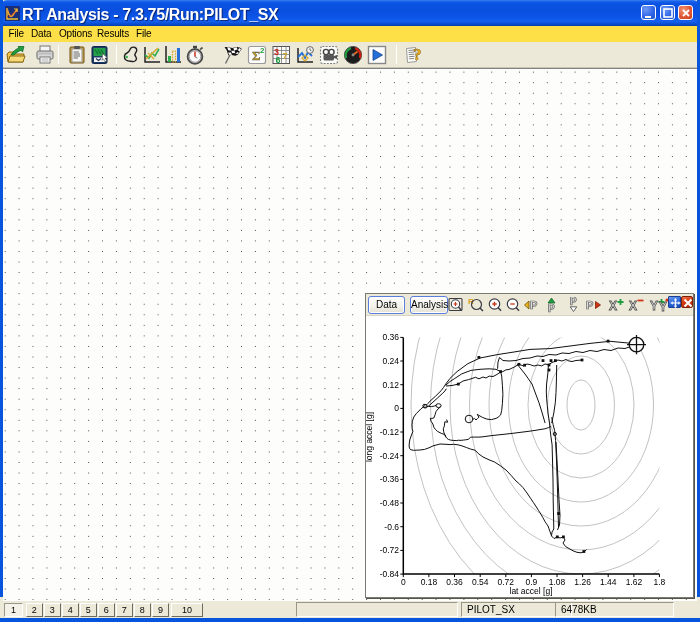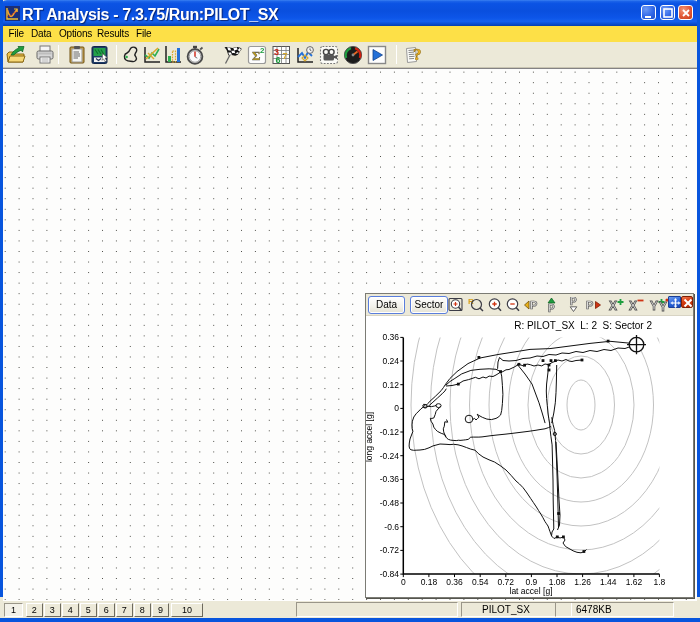--- a/index.html
+++ b/index.html
@@ -40,21 +40,21 @@
 .pbtn { position:absolute; top:2px; height:18px; background:linear-gradient(180deg,#ffffff,#f2f1ea 60%,#e4e2d4); border:1px solid #5a7edc; border-radius:3px; font-size:10px; color:#000; text-align:center; line-height:16px; box-shadow:inset 0 0 0 1px #fff; }
 .pi { position:absolute; top:3px; width:17px; height:16px; }
 #plabel { position:absolute; left:0px; top:26px; width:286px; text-align:right; font-size:10px; color:#000; white-space:nowrap; }
 #pclose { position:absolute; left:315px; top:2px; width:12px; height:12px; background:linear-gradient(160deg,#f07a50 0%,#d6390e 45%,#b02c08 100%); border:1px solid #7e1e04; border-radius:2px; }
 #ppan { position:absolute; left:302px; top:2px; width:13px; height:12px; background:linear-gradient(160deg,#6f9ef0 0%,#2560d8 55%,#1847b0 100%); border:1px solid #1c3f96; border-radius:1px; }
 
 #status { position:absolute; left:3px; top:600px; width:694px; height:18px; background:#ECE9D8; border-top:1px solid #fff; }
 .stab { position:absolute; top:2px; height:14px; background:#ECE9D8; border:1px solid; border-color:#fff #6d6a5e #6d6a5e #fff; font-size:9px; text-align:center; line-height:13px; color:#000; }
 .stab.act { border-color:#9a9689 #fff #fff #9a9689; background:#f3f1e8; }
 #ppan svg, #pclose svg { display:block; }
-.spanel { position:absolute; top:1px; height:15px; border:1px solid; border-color:#9a9689 #fff #fff #9a9689; font-size:10px; line-height:14px; color:#000; padding-left:20px; }
+.spanel { position:absolute; top:1px; height:15px; border:1px solid; border-color:#9a9689 #fff #fff #9a9689; font-size:10px; line-height:14px; color:#000; padding-left:5px; }
 </style>
 </head>
 <body>
 <div id="win">
   <div id="title">
     <svg id="appicon" viewBox="0 0 15 15">
         <rect x="0" y="0" width="15" height="15" fill="#1a2f7a"></rect>
         <path d="M2 2 V13 H13" stroke="#f2c230" stroke-width="1.4" fill="none"></path>
         <path d="M2.5 4 C4 10,6 12,8 9 C10 6,11 4,12.5 3.5" stroke="#f2a030" stroke-width="1.5" fill="none"></path>
         <path d="M2 11 L13 5" stroke="#e03010" stroke-width="0.9" stroke-dasharray="1.5 1.2" fill="none"></path>
@@ -202,21 +202,21 @@
             <rect x="0" y="0" width="1.4" height="1.4" fill="#4a4a44" shape-rendering="crispEdges"></rect>
           </pattern>
         </defs>
       <rect x="0" y="0" width="694" height="531" fill="url(#dots)"></rect>
     </svg>
 
   </div>
   <div id="panel">
     <div id="phead">
       <div class="pbtn" style="left:2px;width:37px">Data</div>
-      <div class="pbtn" style="left:44px;width:38px">Sector</div>
+      <div class="pbtn" style="left:44px;width:38px">Analysis</div>
       <svg class="pi" style="left:82px" viewBox="0 0 17 16">
           <rect x="1" y="1.5" width="13" height="12" rx="1" fill="none" stroke="#3c3c46" stroke-width="1.1"></rect>
           <circle cx="7.5" cy="7" r="4.2" fill="#fff" stroke="#3c3c46" stroke-width="1.1"></circle>
           <path d="M7.5 5 V9 M5.5 7 H9.5" stroke="#d03414" stroke-width="1.2"></path>
           <line x1="10.5" y1="10" x2="13.5" y2="13.5" stroke="#3c3c46" stroke-width="1.5"></line>
         </svg>
       <svg class="pi" style="left:102px" viewBox="0 0 17 16">
           <text x="0" y="7" font-size="8" font-weight="bold" fill="#d8a018" font-family="Liberation Sans">R</text>
           <circle cx="8.5" cy="7.5" r="5" fill="none" stroke="#3c3c46" stroke-width="1.2"></circle>
           <line x1="12" y1="11" x2="15" y2="14" stroke="#3c3c46" stroke-width="1.5"></line>
@@ -267,21 +267,20 @@
           <svg width="13" height="12">
             <path d="M6.5 1 L8 3.2 H7.1 V5.4 H9.3 V4.5 L11.5 6 L9.3 7.5 V6.6 H7.1 V8.8 H8 L6.5 11 L5 8.8 H5.9 V6.6 H3.7 V7.5 L1.5 6 L3.7 4.5 V5.4 H5.9 V3.2 H5 Z" fill="#fff" stroke="#cfe0ff" stroke-width="0.3"></path>
           </svg>
         </div>
       <div id="pclose">
           <svg width="12" height="12">
             <path d="M2.5 2.5 L9.5 9.5 M9.5 2.5 L2.5 9.5" stroke="#fff" stroke-width="2"></path>
           </svg>
         </div>
     </div>
-    <div id="plabel">R: PILOT_SX&nbsp; L: 2&nbsp; S: Sector 2</div>
     <svg id="plot" style="position:absolute;left:0;top:22px" width="327" height="281" viewBox="366 316 327 281">
       <defs>
           <clipPath id="pc">
             <rect x="404" y="337.4" width="255.4" height="236.7"></rect>
           </clipPath>
         </defs>
       <g clip-path="url(#pc)" fill="none" stroke="#c2c2c2" stroke-width="1">
         <ellipse cx="581" cy="405" rx="14" ry="25"></ellipse>
         <ellipse cx="581" cy="405" rx="33.5" ry="49"></ellipse>
         <ellipse cx="581" cy="405" rx="53" ry="73"></ellipse>

